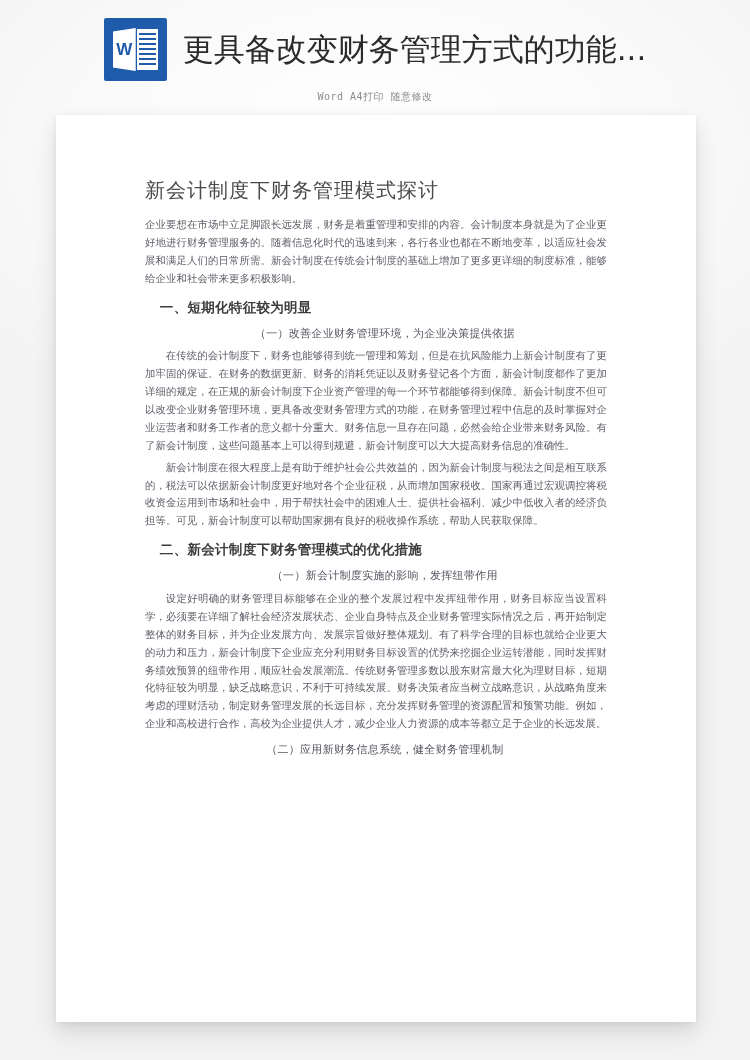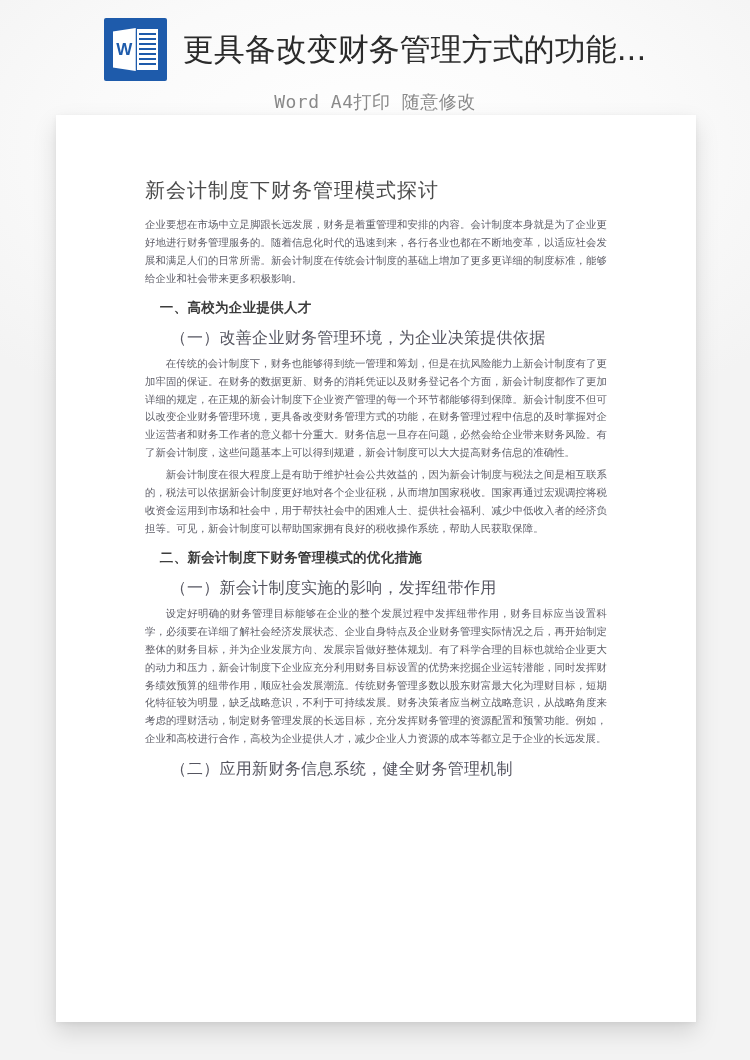--- a/index.html
+++ b/index.html
@@ -98,21 +98,21 @@
     font-family: "DejaVu Sans", "Liberation Sans", sans-serif;
     font-size: 31px;
     line-height: 1.1;
     color: #2b2b2b;
     letter-spacing: 0px;
     white-space: nowrap;
   }
   #doc-subtitle {
     margin-top: 9px;
     font-family: "DejaVu Sans Mono", "Liberation Mono", monospace;
-    font-size: 18px;
+    font-size: 10px;
     color: #8a8a8a;
     letter-spacing: 0.5px;
     white-space: nowrap;
   }
 
   
   #paper {
     position: absolute;
     left: 56px;
     top: 115px;
@@ -156,27 +156,28 @@
     line-height: 1.5;
     color: #3c3c3c;
     font-family: "DejaVu Sans", "Liberation Sans", sans-serif;
     font-weight: bold;
     text-indent: 1.1em;
     letter-spacing: 0.3px;
   }
 
   h3.h-sub {
     margin: 9px 0 5px 0;
-    font-size: 16px;
+    font-size: 11px;
     line-height: 1.5;
     color: #555560;
-    font-family: Liberation Serif, serif;
+    font-family: Liberation Mono, monospace;
     font-weight: normal;
     text-indent: 1.6em;
     letter-spacing: 0.3px;
+    text-align: center;
   }
 </style>
 </head>
 <body>
 
 <div id="page-root">
 
   <div id="header">
     <div id="header-row">
       <div class="word-icon">
@@ -195,21 +196,21 @@
       <div id="doc-title">更具备改变财务管理方式的功能...</div>
     </div>
     <div id="doc-subtitle">Word A4打印 随意修改</div>
   </div>
 
   <div id="paper">
     <div id="doc-body">
       <h1 class="h1-title">新会计制度下财务管理模式探讨</h1>
       <div id="blocks">
           <p class="para">企业要想在市场中立足脚跟长远发展，财务是着重管理和安排的内容。会计制度本身就是为了企业更好地进行财务管理服务的。随着信息化时代的迅速到来，各行各业也都在不断地变革，以适应社会发展和满足人们的日常所需。新会计制度在传统会计制度的基础上增加了更多更详细的制度标准，能够给企业和社会带来更多积极影响。</p>
-          <h2 class="h-sec">一、高校为企业提供人才</h2>
+          <h2 class="h-sec">一、短期化特征较为明显</h2>
           <h3 class="h-sub">（一）改善企业财务管理环境，为企业决策提供依据</h3>
           <p class="para indent">在传统的会计制度下，财务也能够得到统一管理和筹划，但是在抗风险能力上新会计制度有了更加牢固的保证。在财务的数据更新、财务的消耗凭证以及财务登记各个方面，新会计制度都作了更加详细的规定，在正规的新会计制度下企业资产管理的每一个环节都能够得到保障。新会计制度不但可以改变企业财务管理环境，更具备改变财务管理方式的功能，在财务管理过程中信息的及时掌握对企业运营者和财务工作者的意义都十分重大。财务信息一旦存在问题，必然会给企业带来财务风险。有了新会计制度，这些问题基本上可以得到规避，新会计制度可以大大提高财务信息的准确性。</p>
           <p class="para indent">新会计制度在很大程度上是有助于维护社会公共效益的，因为新会计制度与税法之间是相互联系的，税法可以依据新会计制度更好地对各个企业征税，从而增加国家税收。国家再通过宏观调控将税收资金运用到市场和社会中，用于帮扶社会中的困难人士、提供社会福利、减少中低收入者的经济负担等。可见，新会计制度可以帮助国家拥有良好的税收操作系统，帮助人民获取保障。</p>
           <h2 class="h-sec">二、新会计制度下财务管理模式的优化措施</h2>
           <h3 class="h-sub">（一）新会计制度实施的影响，发挥纽带作用</h3>
           <p class="para indent">设定好明确的财务管理目标能够在企业的整个发展过程中发挥纽带作用，财务目标应当设置科学，必须要在详细了解社会经济发展状态、企业自身特点及企业财务管理实际情况之后，再开始制定整体的财务目标，并为企业发展方向、发展宗旨做好整体规划。有了科学合理的目标也就给企业更大的动力和压力，新会计制度下企业应充分利用财务目标设置的优势来挖掘企业运转潜能，同时发挥财务绩效预算的纽带作用，顺应社会发展潮流。传统财务管理多数以股东财富最大化为理财目标，短期化特征较为明显，缺乏战略意识，不利于可持续发展。财务决策者应当树立战略意识，从战略角度来考虑的理财活动，制定财务管理发展的长远目标，充分发挥财务管理的资源配置和预警功能。例如，企业和高校进行合作，高校为企业提供人才，减少企业人力资源的成本等都立足于企业的长远发展。</p>
           <h3 class="h-sub">（二）应用新财务信息系统，健全财务管理机制</h3>
         </div>
     </div>
   </div>

